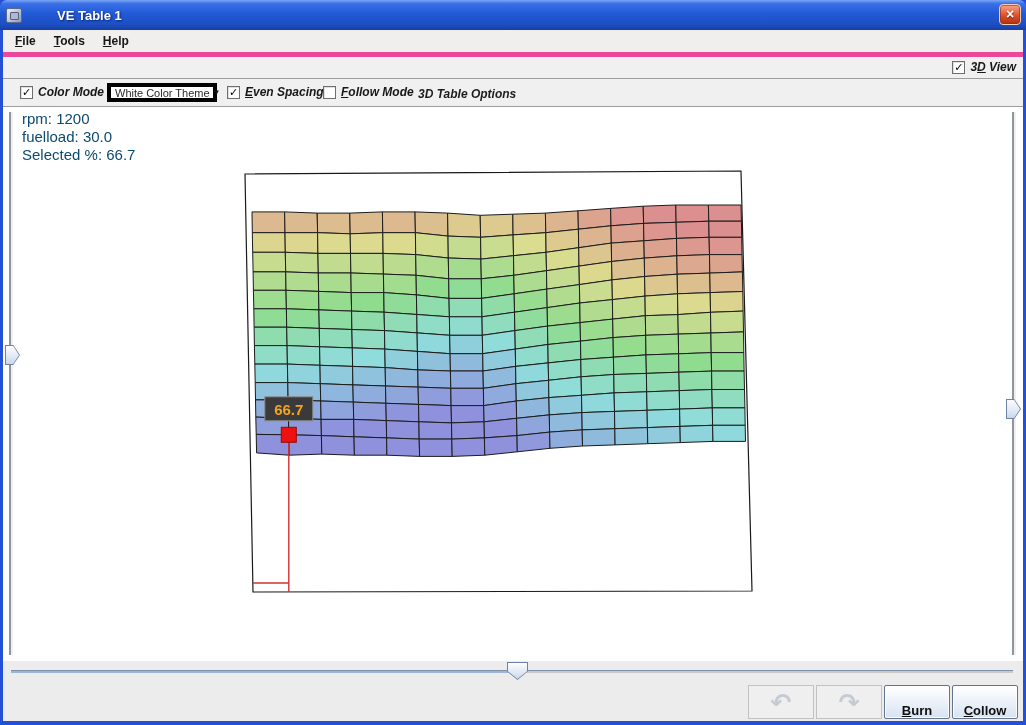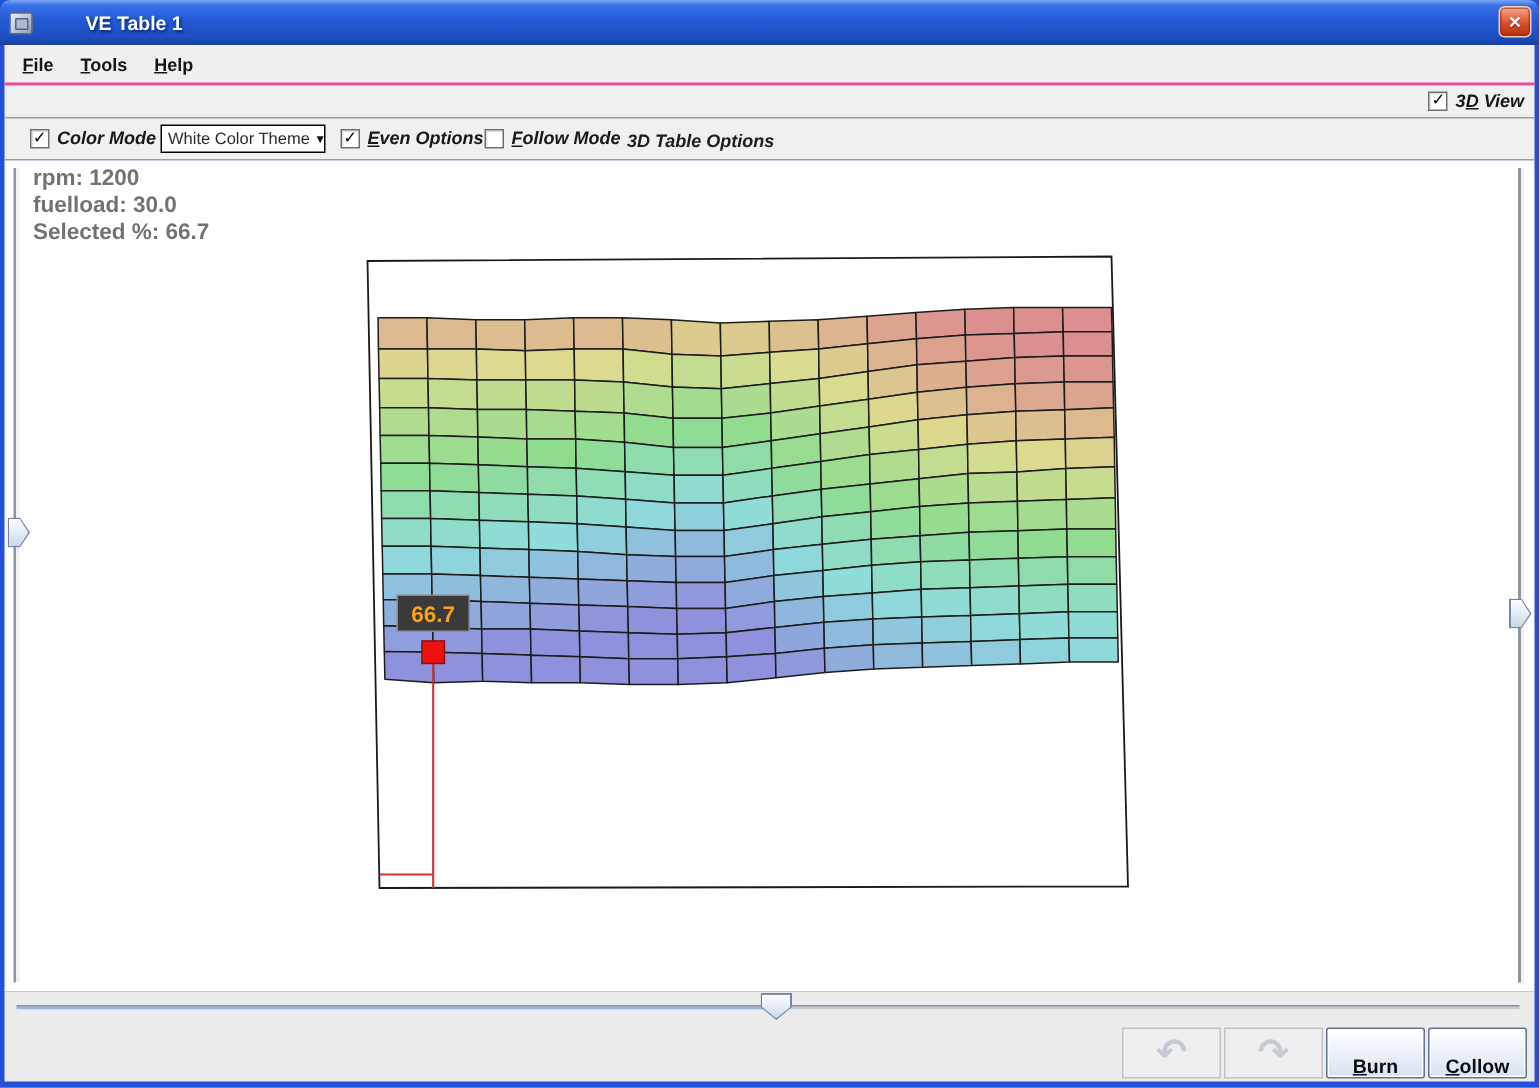--- a/index.html
+++ b/index.html
@@ -30,21 +30,21 @@
   .close-btn {
     position:absolute; right:5px; top:4px; width:22px; height:21px; border-radius:4px;
     background:linear-gradient(180deg,#f4a78c 0%,#e66a47 38%,#d24b26 62%,#b23312 100%);
     border:1px solid #f2cab6; box-shadow:inset 0 0 0 1px rgba(140,40,10,.55);
     color:#fff; font-size:14px; font-weight:bold; line-height:18px; text-align:center;
     cursor:default; text-shadow:0 1px 1px rgba(90,15,0,.8);
   }
   
   .menubar {
     position:absolute; left:3px; right:3px; top:30px; height:27px;
-    background:#f0efed; border-bottom:2px solid #ec4899;
+    background:#f0efed; border-bottom:5px solid #ec4899;
     display:flex; align-items:center; padding-left:3px;
   }
   .menu-item { font-size:12px; font-weight:bold; color:#161616; padding:4px 9px; }
   .u { text-decoration:underline; }
   
   .viewbar { position:absolute; left:3px; right:3px; top:57px; height:21px; background:#f0f0f0; }
   .view-cb { position:absolute; right:7px; top:3px; display:flex; align-items:center; }
   
   .toolbar {
     position:absolute; left:3px; right:3px; top:78px; height:29px; background:#f0f0f0;
@@ -52,30 +52,30 @@
   }
   .cb-box {
     width:13px; height:13px; background:#fff; border:1px solid #6e6e6e; flex:0 0 auto;
     font-size:11px; font-weight:bold; color:#000; line-height:11px; text-align:center;
     box-shadow:inset 1px 1px 0 rgba(0,0,0,.12);
   }
   .cb-label { font-size:12px; font-weight:bold; color:#181818; margin-left:5px; white-space:nowrap;font-style:italic; }
   .tb-group { position:absolute; top:6px; display:flex; align-items:center; }
   .dropdown {
     position:absolute; left:104px; top:4px; width:110px; height:19px;
-    border:1px solid #000000; background:#fff;
+    border:4px solid #000000; background:#fff;
     display:flex; align-items:center; justify-content:space-between; padding:0 3px 0 4px;
   }
   .dd-text { font-size:11px; color:#2b2b2b; white-space:nowrap; }
   .dd-arrow { font-size:8px; color:#101010; margin-left:3px; }
   .tb-options { position:absolute; left:415px; top:8px; font-size:12px; font-weight:bold; color:#1d1d1d;font-style:italic; }
   
   .content { position:absolute; left:3px; right:3px; top:107px; height:554px; background:#fff; }
-  .info { position:absolute; left:19px; top:3px; font-size:15px; font-weight:bold;
-          line-height:18px; color:#737373; }
+  .info { position:absolute; left:19px; top:3px; font-size:15px; font-weight:normal;
+          line-height:18px; color:#0c4a6e; }
   svg.mesh { position:absolute; left:0; top:0; }
   
   .vtrack { position:absolute; width:4px; top:5px; bottom:6px;
             background:linear-gradient(90deg,#8f959e 0,#8f959e 2px,#f0f0f0 2px); }
   .vtrack.left  { left:6px; }
   .vtrack.right { right:7px; }
   .vthumb { position:absolute; width:15px; height:20px; }
   .vthumb.left  { left:2px; }
   .vthumb.right { right:2px; }
   .vthumb .shell, .hthumb .shell { position:absolute; inset:0; background:#6f82a3; }
@@ -132,21 +132,21 @@
   <div class="tb-group" style="left:17px">
     <span class="cb-box">✓</span>
     <span class="cb-label">Color Mode</span>
   </div>
   <div class="dropdown">
     <span class="dd-text">White Color Theme</span>
     <span class="dd-arrow">▼</span>
   </div>
   <div class="tb-group" style="left:224px">
     <span class="cb-box">✓</span>
-    <span class="cb-label"><span class="u">E</span><span>ven Options</span></span>
+    <span class="cb-label"><span class="u">E</span><span>ven Spacing</span></span>
   </div>
   <div class="tb-group" style="left:320px">
     <span class="cb-box"></span>
     <span class="cb-label"><span class="u">F</span><span>ollow Mode</span></span>
   </div>
   <div class="tb-options">3D Table Options</div>
 </div>
 
 <div class="content">
   <svg class="mesh" width="1020" height="554" viewBox="3 107 1020 554">

